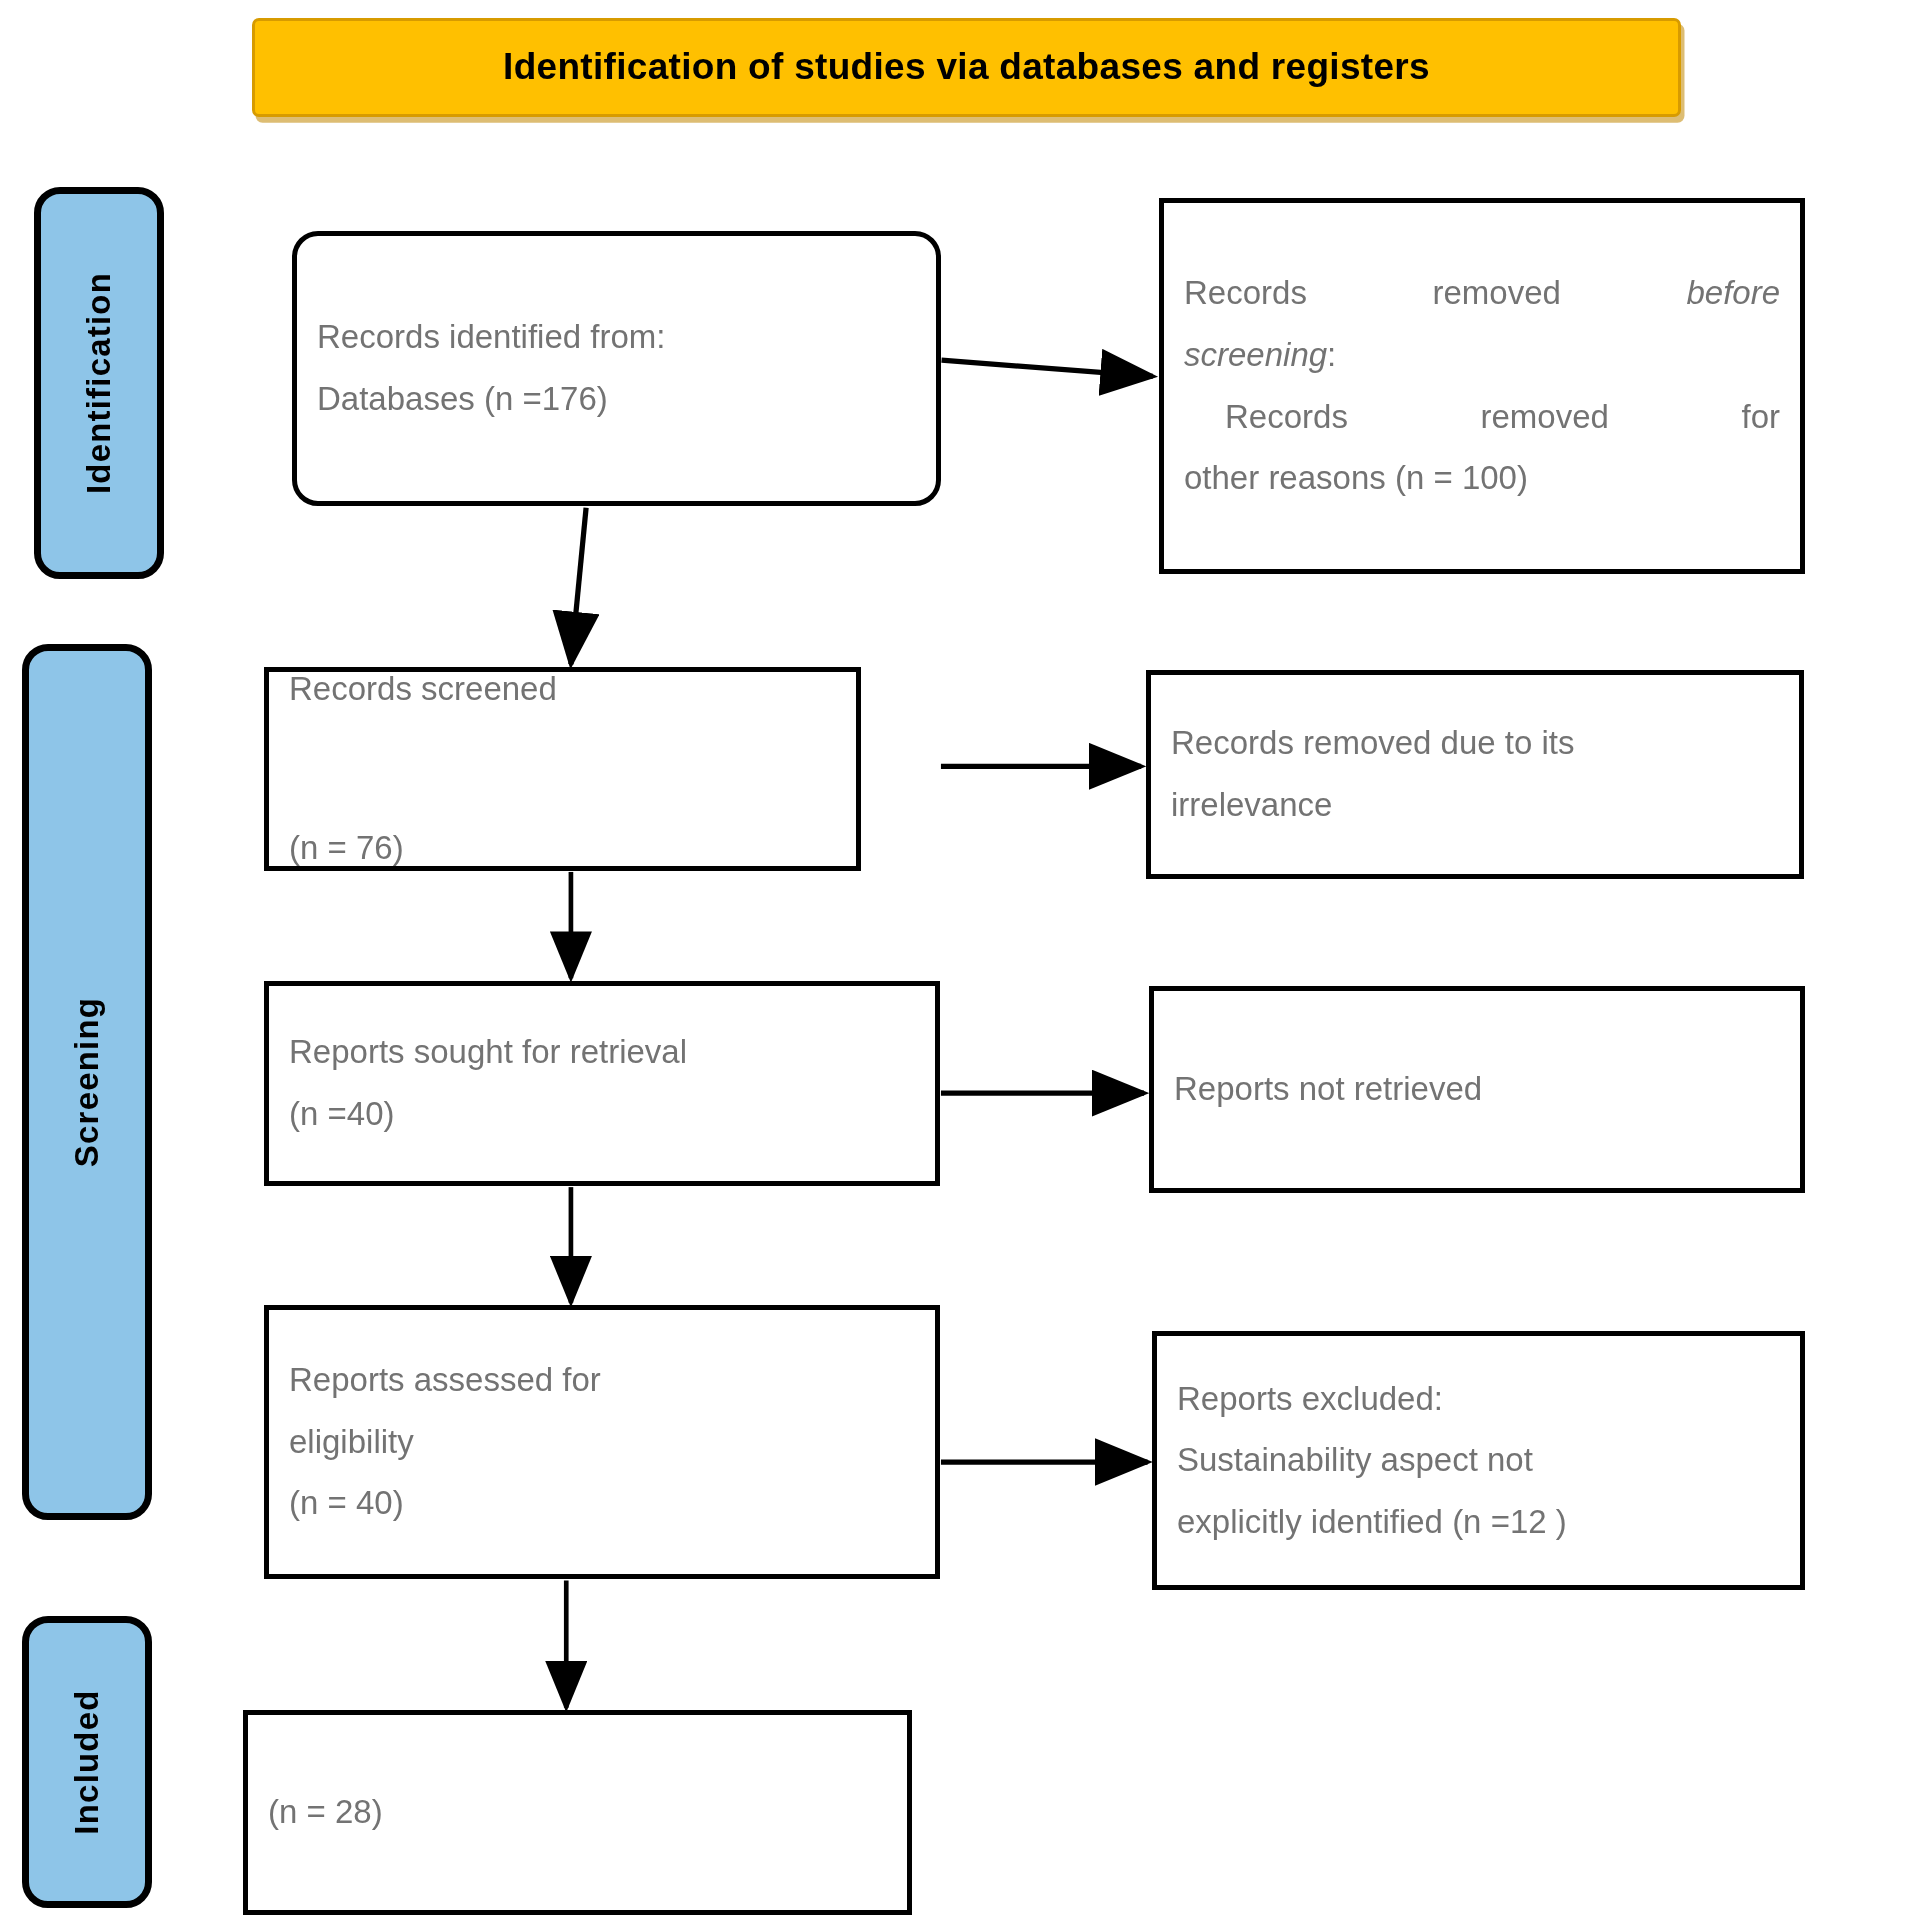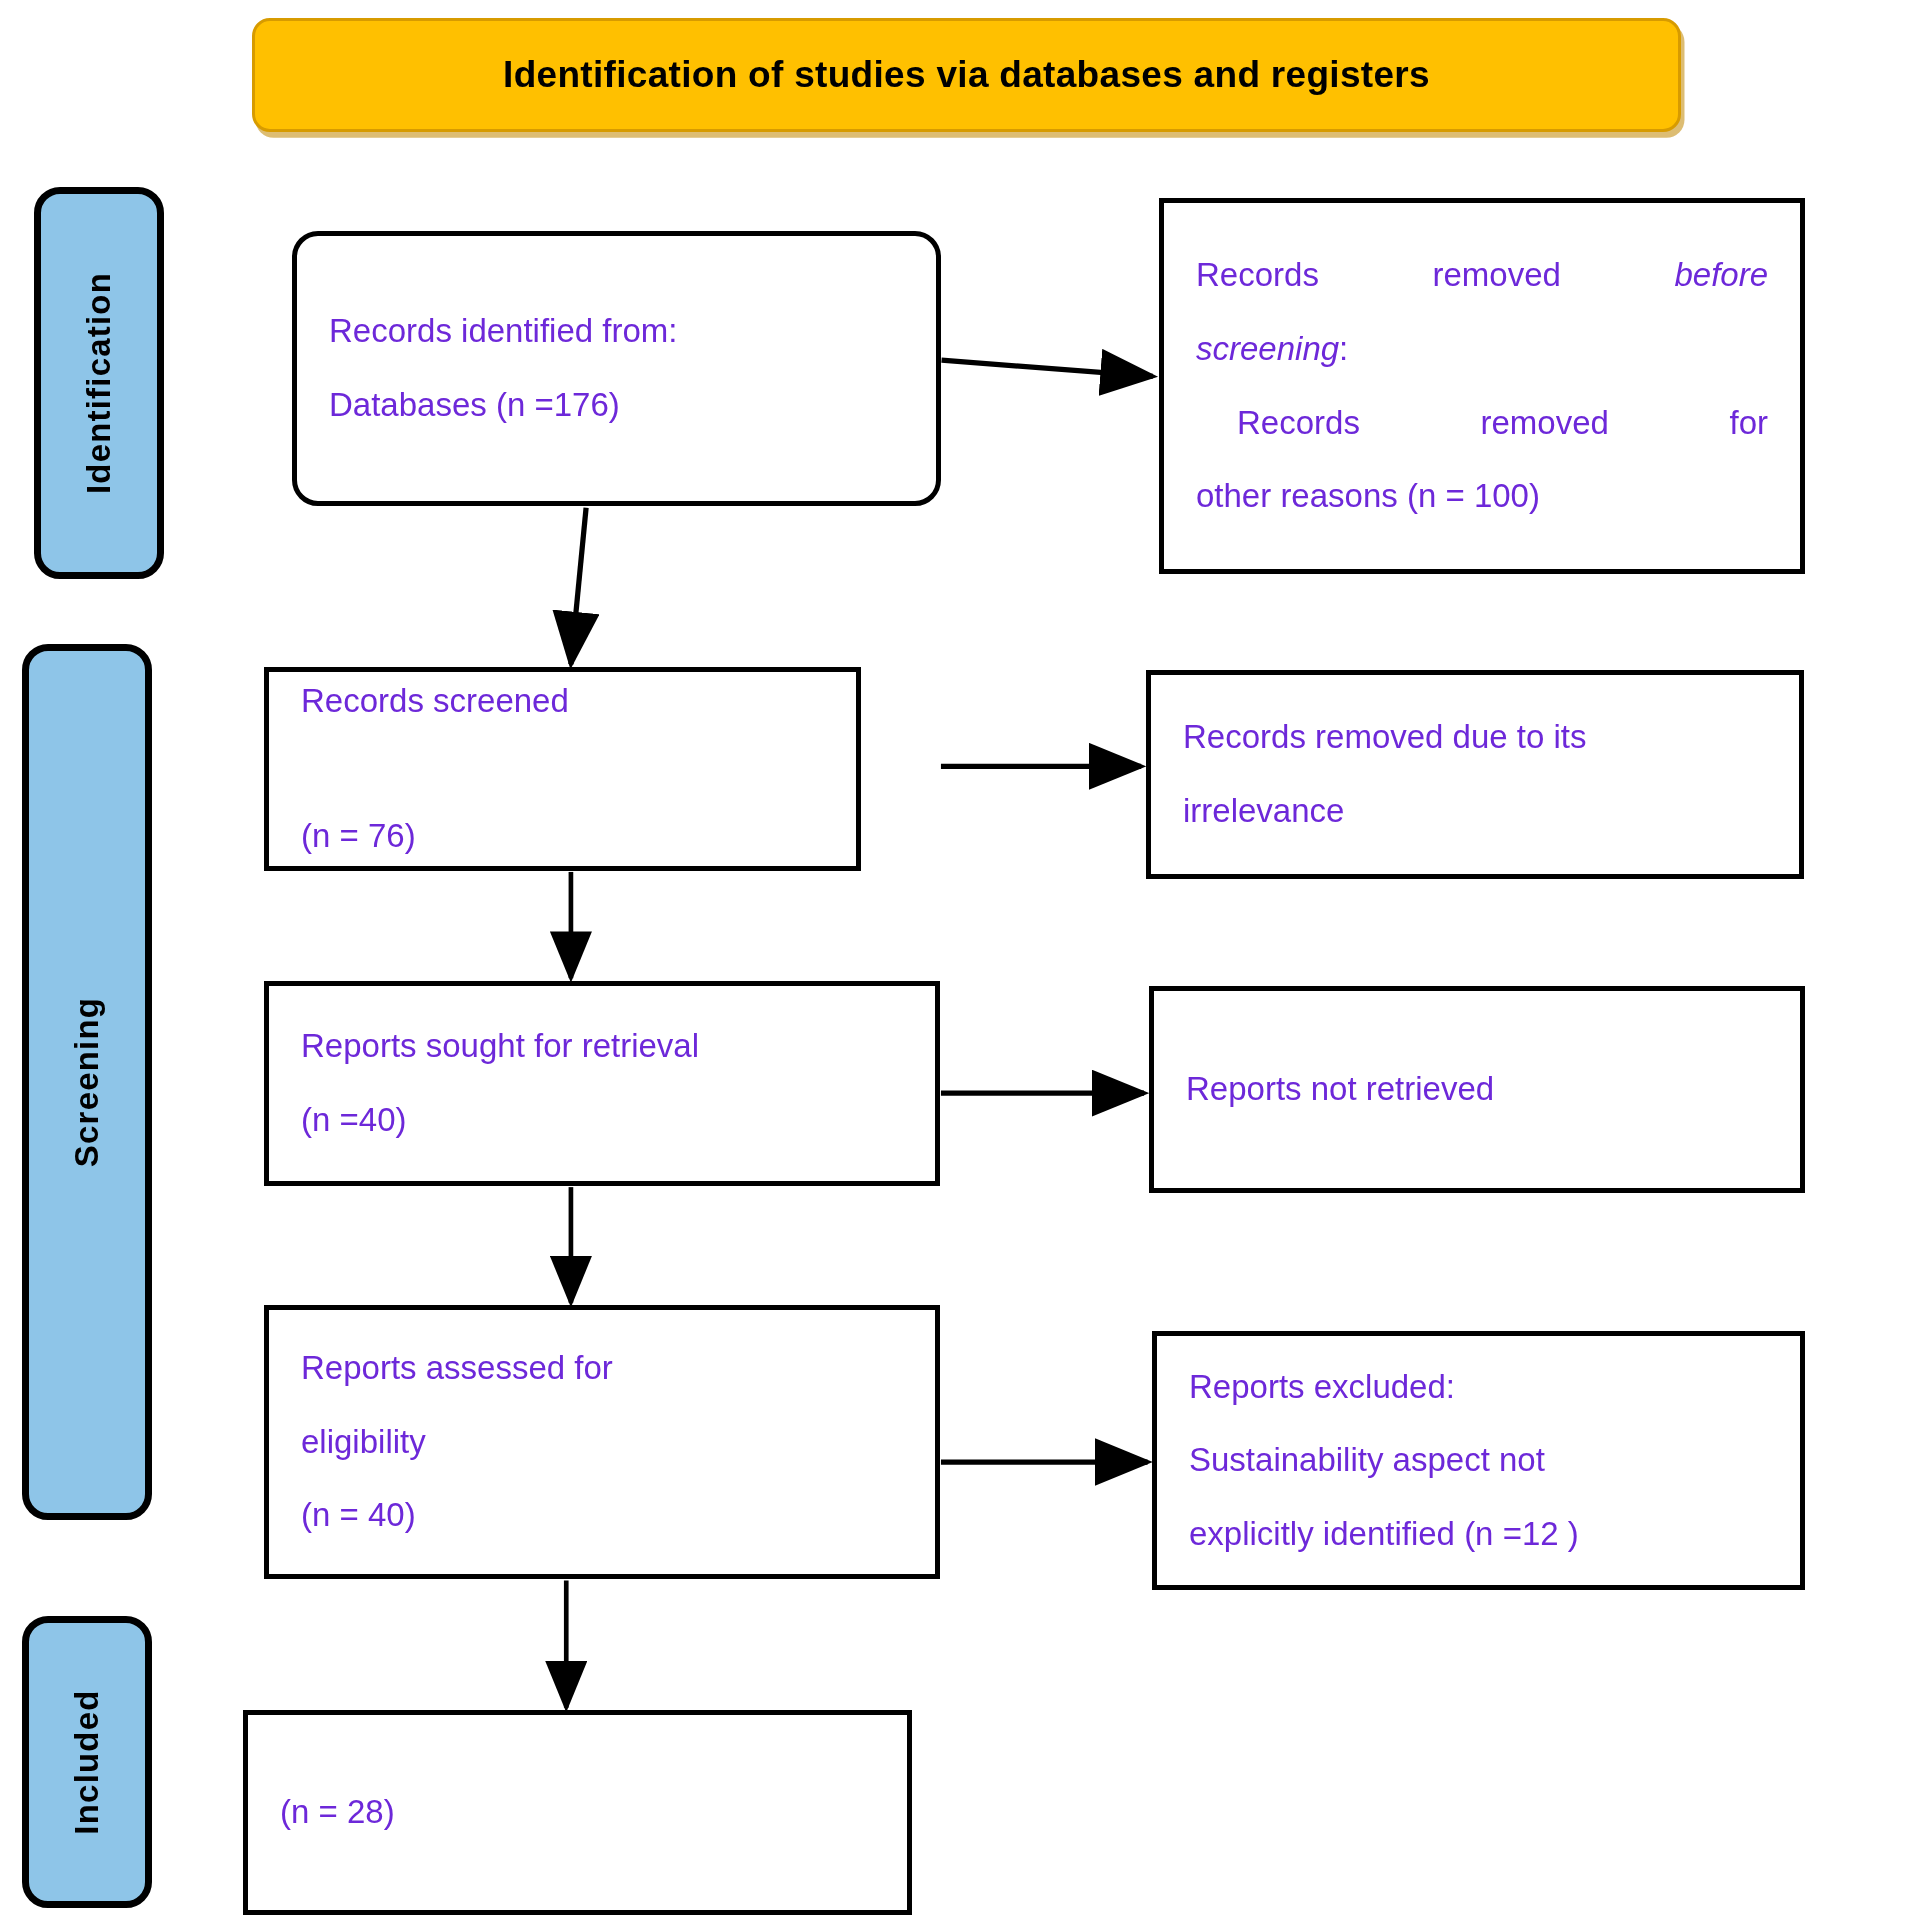--- a/index.html
+++ b/index.html
@@ -15,24 +15,24 @@
     font-family: "Liberation Sans", sans-serif;
     overflow: hidden;
   }
 
   
   .banner {
     position: absolute;
     left: 252px;
     top: 17.5px;
     width: 1429px;
-    height: 114px;
+    height: 99px;
     background: #FFC000;
     border: 3.5px solid #D79B00;
-    border-radius: 18px;
+    border-radius: 7px;
     box-sizing: border-box;
     box-shadow: 3.5px 5.8px 0 0 rgba(193,134,0,0.55);
     display: flex;
     align-items: center;
     justify-content: center;
   }
   .banner-title {
     font-size: 37px;
     font-weight: bold;
     color: #000000;
@@ -69,24 +69,24 @@
     position: absolute;
     background: #ffffff;
     border: 5.3px solid #000000;
     box-sizing: border-box;
     padding: 0 20px;
     display: flex;
     flex-direction: column;
     justify-content: center;
   }
   .fbox p {
-    margin: 12px;
+    margin: 0;
     font-size: 33px;
     line-height: 1.05;
-    color: #6d28d9;
+    color: #737373;
   }
   .fbox p + p { margin-top: 27px; }
   .fbox.justify p { text-align: justify; text-align-last: justify; }
   .fbox.justify p.lastline { text-align: left; text-align-last: left; }
   .ital { font-style: italic; }
   .indent { display: inline-block; width: 41px; }
 
   
   #box-identified    { left: 292px;  top: 231px;  width: 649px; height: 275px; border-radius: 26px; }
   #box-removed       { left: 1159px; top: 198px;  width: 646px; height: 376px; }

